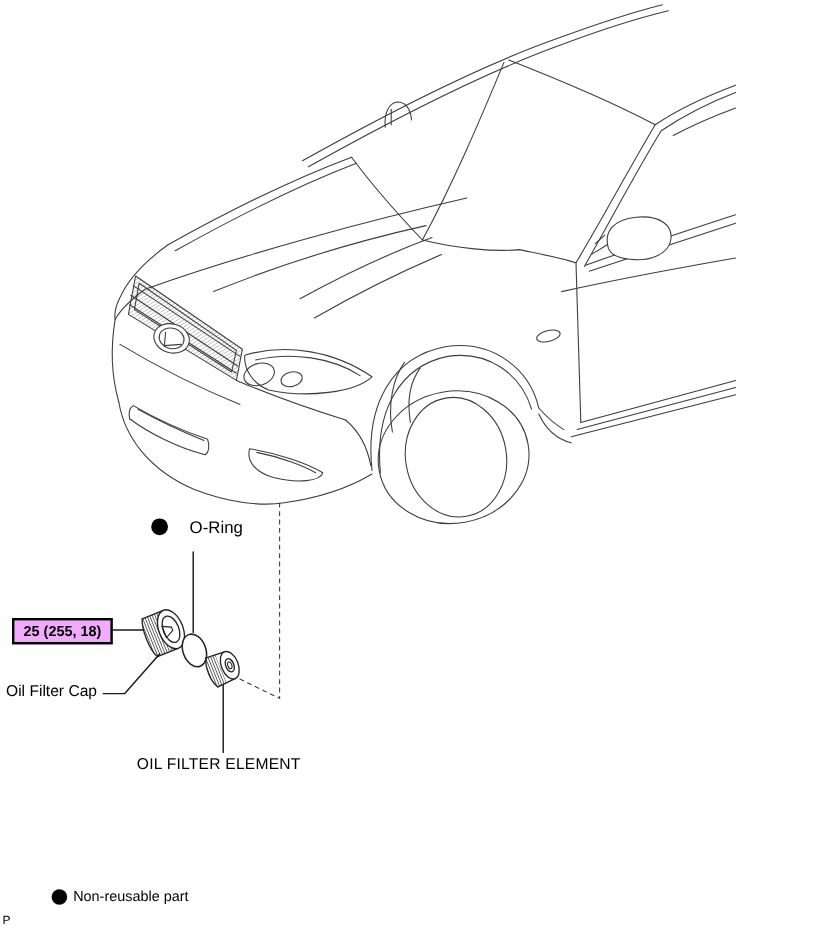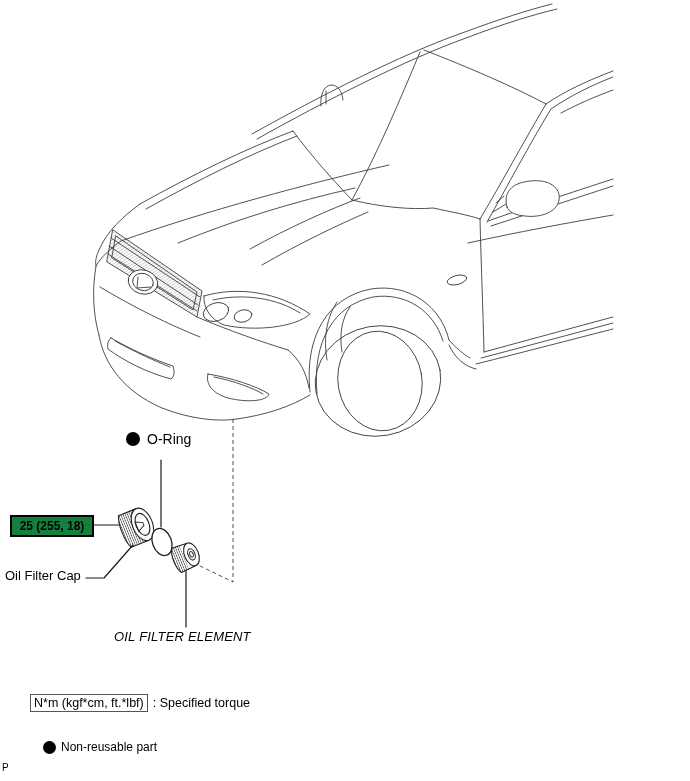--- a/index.html
+++ b/index.html
@@ -4,29 +4,29 @@
 <style>
   html,body{margin:0;padding:0;background:#fff;}
   #page{
     position:relative;width:690px;height:781px;background:#fff;overflow:hidden;
     font-family:"Liberation Sans", sans-serif;color:#000;
   }
   #art{position:absolute;left:0;top:0;width:690px;height:781px;}
   .abs{position:absolute;white-space:nowrap;}
   .dot{display:inline-block;border-radius:50%;background:#000;flex:0 0 auto;}
   .row{display:flex;align-items:center;}
-  #oring-label{left:126px;top:431px;font-size:14px;gap:7px;}
+  #oring-label{left:126px;top:431px;font-size:14px;gap:18px;}
   #oring-label .dot{width:14px;height:14px;}
   #torque-box{
     left:10px;top:515px;width:80px;height:18px;border:2px solid #000;
     font-size:12px;font-weight:bold;text-align:center;line-height:18px;
-    background:#15803d;
+    background:#f0abfc;
   }
   #cap-label{left:5px;top:568px;font-size:13px;text-align:center;}
-  #element-label{left:114px;top:629px;font-size:13px;letter-spacing:.2px;font-style:italic;}
+  #element-label{left:114px;top:629px;font-size:13px;letter-spacing:.2px;}
   #legend-torque{left:30px;top:694px;font-size:12.5px;}
   #legend-torque .sym-box{border:1px solid #555;padding:1px 3px;background:#fff;}
   #legend-torque .desc{margin-left:5px;}
   #legend-nonreusable{left:19px;top:740px;font-size:12px;gap:5px;margin-left:24px;}
   #legend-nonreusable .dot{width:13px;height:13px;}
   #page-marker{left:2px;top:762px;font-size:10px;}
 </style>
 </head>
 <body>
 
@@ -181,24 +181,20 @@
   </div>
 
   <div id="torque-box" class="abs">
     <span>25 (255, 18)</span>
   </div>
 
   <div id="cap-label" class="abs">Oil Filter Cap</div>
 
   <div id="element-label" class="abs">OIL FILTER ELEMENT</div>
 
-  <div id="legend-torque" class="abs row">
-    <span class="sym-box">N*m (kgf*cm, ft.*lbf)</span>
-    <span class="desc">: Specified torque</span>
-  </div>
 
   <div id="legend-nonreusable" class="abs row">
     <span class="dot"></span>
     <span>Non-reusable part</span>
   </div>
 
   <div id="page-marker" class="abs">P</div>
 
 </div>
 

